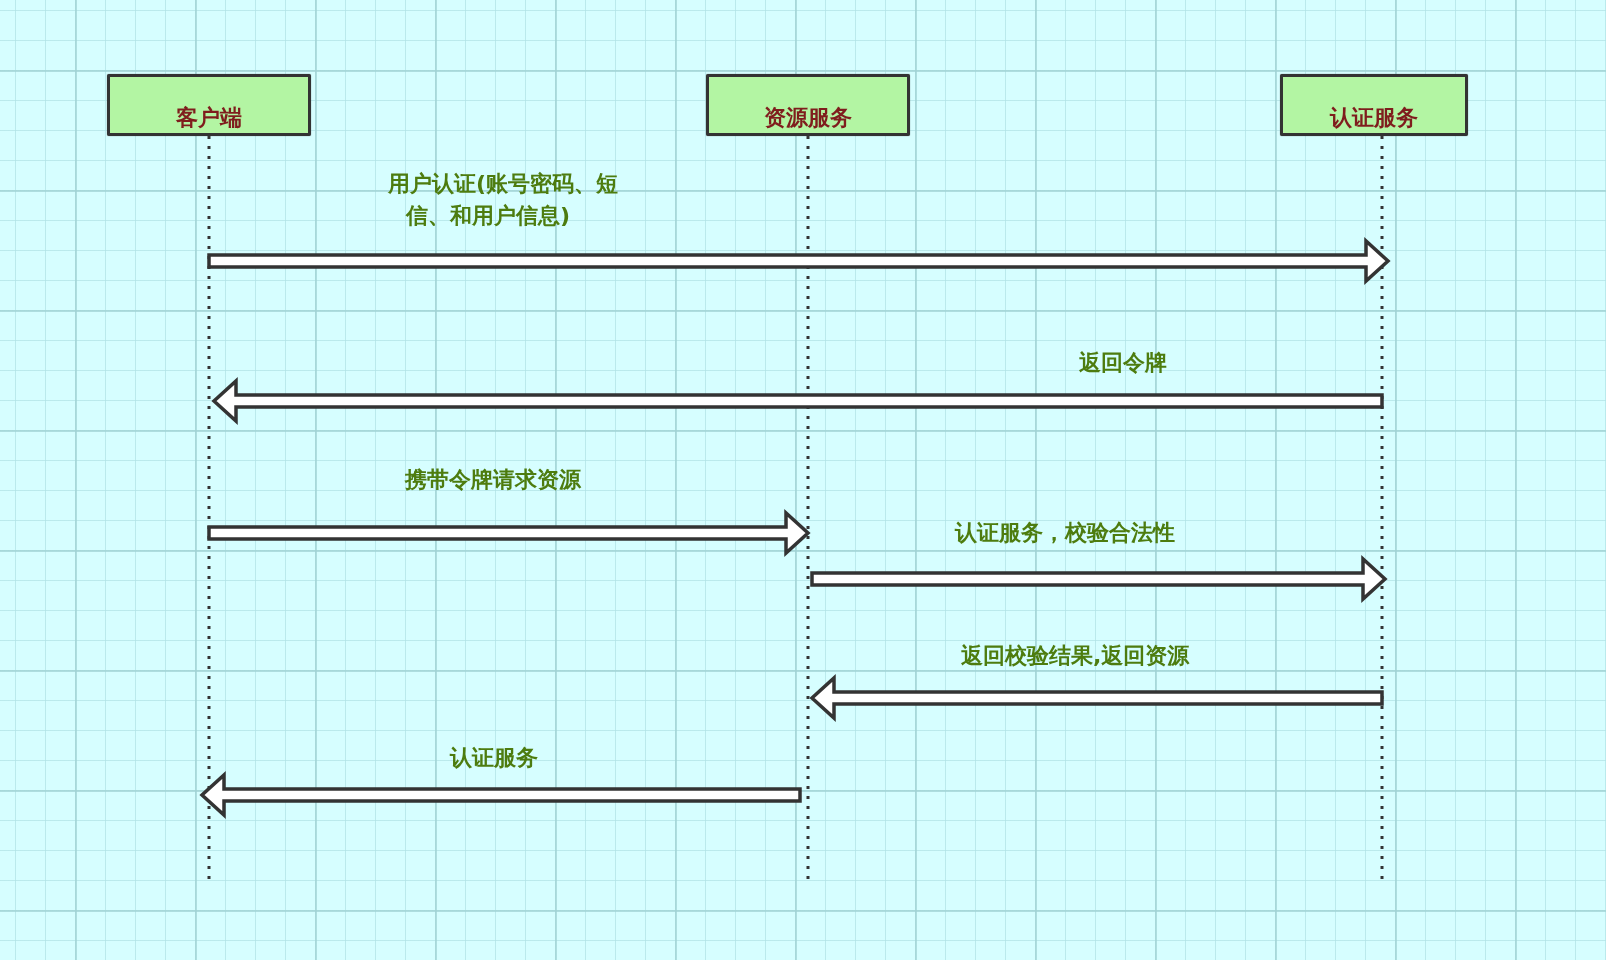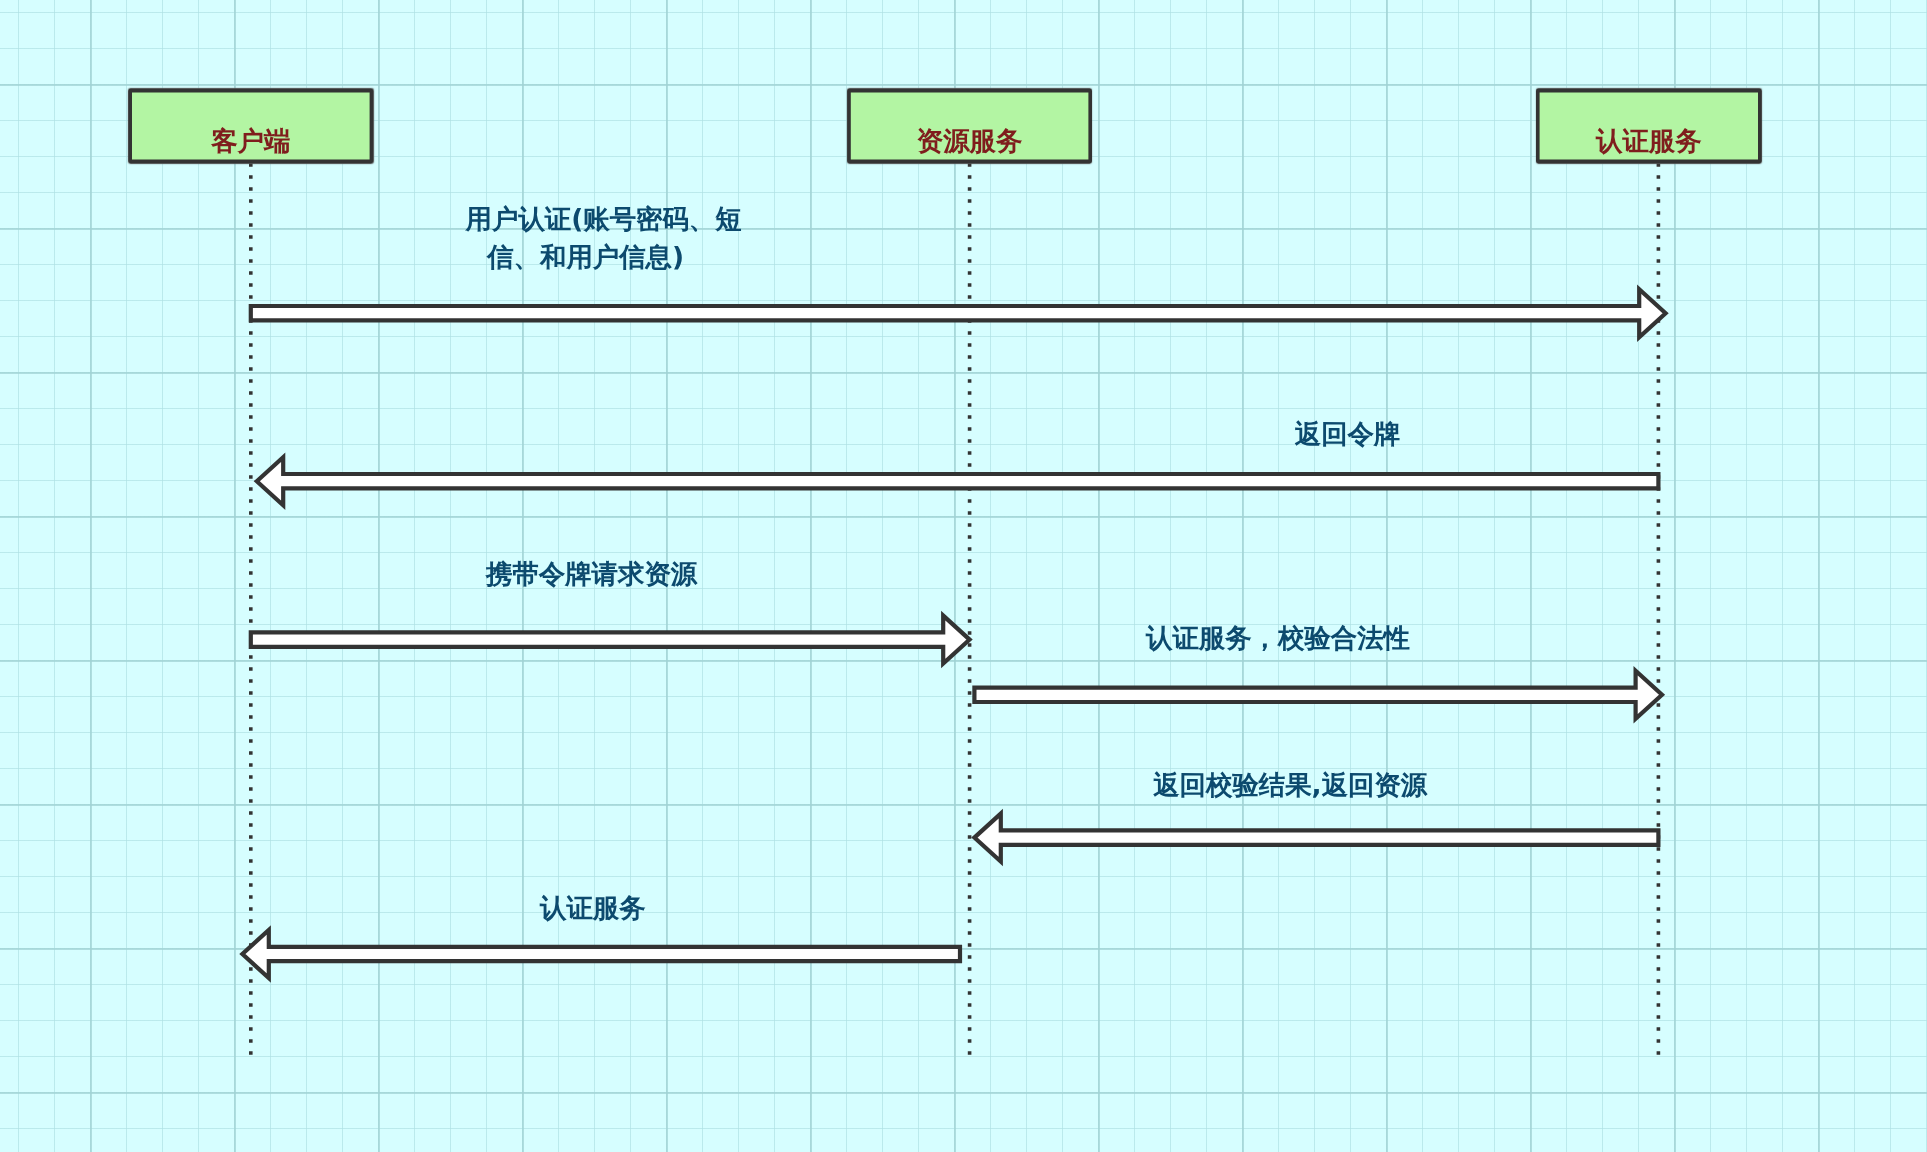--- a/index.html
+++ b/index.html
@@ -19,21 +19,21 @@
   #diagram { position: absolute; left: 0; top: 0; width: 1606px; height: 960px; }
   .participant {
     position: absolute; width: 196px; height: 58px;
     background: #b3f5a3; border: 3px solid #333;
     box-sizing: border-box; border-radius: 2px;
     display: flex; align-items: flex-end; justify-content: center;
     font-size: 22px; font-weight: bold; color: #7f1d1d;
     box-shadow: 0 0 1px #555;
   }
   .msg-label {
-    position: absolute; font-size: 22px; font-weight: bold; color: #0c4a6e;
+    position: absolute; font-size: 22px; font-weight: bold; color: #4d7c0f;
     line-height: 32px; white-space: pre-line; text-align: left;
   }
 </style>
 </head>
 <body>
 
 <div id="diagram">
   <svg id="diagram-svg" width="1606" height="960">
       <line x1="209" x2="209" y1="136" y2="880" stroke="#333333" stroke-width="3" stroke-dasharray="3 7"></line>
       <line x1="808" x2="808" y1="136" y2="880" stroke="#333333" stroke-width="3" stroke-dasharray="3 7"></line>

